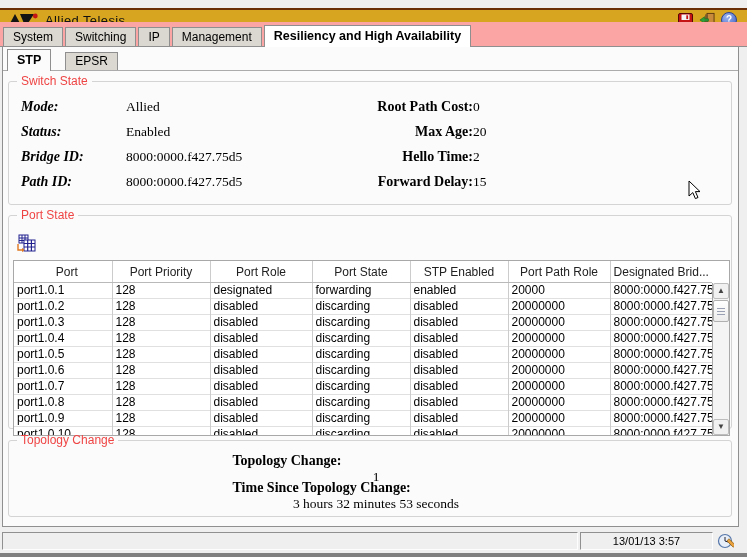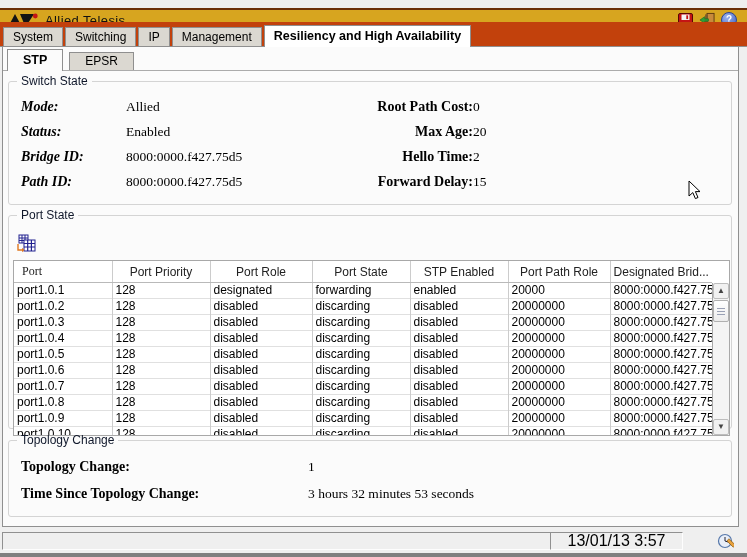--- a/index.html
+++ b/index.html
@@ -7,78 +7,78 @@
           font-family:"Liberation Sans",sans-serif;color:#000;}
   
   .titlebar{position:absolute;top:8px;left:0;right:0;height:22px;background:#D7A51F;
             border-top:2px solid #6b2f08;display:flex;align-items:center;padding-left:8px;box-sizing:border-box;}
   .brand{font-size:13px;color:#111;margin-left:7px;letter-spacing:.4px;}
   .tb-icons{margin-left:auto;display:flex;gap:6px;align-items:center;padding-right:10px;}
   .tbi{width:16px;height:16px;display:inline-flex;align-items:center;justify-content:center;cursor:pointer;}
   .help-circle{width:14px;height:14px;border-radius:50%;background:radial-gradient(circle at 35% 30%,#9db4ee,#3c5cc0);
                border:1px solid #2a4398;color:#fff;font-weight:bold;font-size:10px;line-height:14px;text-align:center;}
   
-  .tabstrip{position:absolute;top:22px;left:0;right:0;height:25px;background:#c2410c;
+  .tabstrip{position:absolute;top:22px;left:0;right:0;height:25px;background:#fca5a5;
             display:flex;align-items:flex-end;padding-left:3px;border-bottom:1px solid #8f8f8f;box-sizing:border-box;z-index:2;}
   .tab{background:#dbd8d1;border:1px solid #8f8f8f;border-bottom:none;height:18px;line-height:18px;
        padding:0 9px;font-size:12px;margin-right:2px;cursor:pointer;white-space:nowrap;}
   .tab.active{background:#fff;font-weight:bold;font-size:12.5px;height:21px;line-height:21px;margin-bottom:-1px;position:relative;z-index:3;}
   
   .content{position:absolute;top:47px;left:2px;width:737px;height:480px;background:#fbfbfb;
            border-left:1px solid #8f8f8f;border-right:1px solid #8f8f8f;border-bottom:1px solid #8f8f8f;box-sizing:border-box;z-index:1;}
   .subtabs{position:absolute;top:0;left:0;right:0;height:24px;border-bottom:1px solid #ababab;
            display:flex;align-items:flex-end;padding-left:4px;box-sizing:border-box;}
   .subtab{background:#dbd8d1;border:1px solid #8f8f8f;border-bottom:none;height:17px;line-height:17px;
-          padding:0 15px;font-size:12px;margin-right:6px;cursor:pointer;text-align:center;}
+          padding:0 9px;font-size:12px;margin-right:14px;cursor:pointer;text-align:center;}
   .subtab.active{background:#fbfbfb;font-weight:bold;font-size:12.5px;height:21px;line-height:21px;margin-bottom:-1px;position:relative;z-index:2;}
   
   fieldset.gb{position:absolute;left:5px;width:724px;margin:0;padding:0;border:1px solid #d4d4d4;border-radius:3px;box-sizing:border-box;background:transparent;}
-  fieldset.gb legend{font-size:12px;color:#0f172a;margin-left:8px;padding:0 4px;}
+  fieldset.gb legend{font-size:12px;color:#ef4444;margin-left:8px;padding:0 4px;}
   .gb-switch{top:27px;height:131px;}
   .gb-port{top:161px;height:221px;}
   .gb-topo{top:386px;height:84px;}
   .fields{display:flex;padding-top:6px;}
   .col-left{width:352px;padding-left:12px;box-sizing:border-box;}
   .col-right{flex:1;text-align:right;}
   .frow{height:25px;display:flex;align-items:center;}
   .flabel{font-family:"Liberation Serif",serif;font-weight:bold;font-size:14px;}
   .fvalue{font-family:"Liberation Serif",serif;font-size:13.5px;}
   .col-left .flabel{width:105px;font-style:italic;}
   .col-right .flabel{width:112px;}
   #topo-fields{padding:6px 0 0 12px;}
-  #topo-fields .frow{height:27px;}
+  #topo-fields .frow{height:27px;flex-direction:column;}
   #topo-fields .flabel{width:287px;}
   
   .grid-icon{position:absolute;top:12px;left:7px;width:20px;height:20px;cursor:pointer;}
   
   .tablewrap{position:absolute;top:38px;left:4px;width:717px;height:176px;border:1px solid #a8a8a8;background:#fff;box-sizing:border-box;}
   .tbl-clip{position:absolute;top:0;left:0;right:17px;bottom:0;overflow:hidden;}
   table.pt{border-collapse:collapse;table-layout:fixed;width:698px;font-size:12px;}
   table.pt th{height:21px;border-bottom:1px solid #b9b9b9;border-left:1px solid #cccccc;
               font-weight:normal;color:#222;text-align:center;overflow:hidden;white-space:nowrap;padding:0;}
-  table.pt th:first-child{text-align:left;padding-left:8px;border-left:none;font-family:Liberation Serif, serif;}
+  table.pt th:first-child{text-align:center;padding-left:8px;border-left:none;}
   table.pt td{height:16px;box-sizing:border-box;line-height:15px;border-top:1px solid #e0e0e0;border-left:1px solid #cccccc;
               padding:0 0 0 3px;overflow:hidden;white-space:nowrap;}
   table.pt td:first-child{border-left:none;}
   table.pt tbody tr:first-child td{border-top:none;}
   
   .vscroll{position:absolute;top:22px;right:0;bottom:0;width:17px;border-left:1px solid #a8a8a8;background:#f4f4f4;box-sizing:border-box;}
   .sb-btn{position:absolute;left:0;width:16px;height:16px;background:#f1f1f1;border:1px solid #bdbdbd;border-radius:2px;
           font-size:8px;line-height:14px;text-align:center;color:#444;box-sizing:border-box;cursor:pointer;}
   .sb-btn.up{top:0;}
   .sb-btn.down{bottom:0;}
   .sb-thumb{position:absolute;left:0;top:17px;width:16px;height:22px;background:linear-gradient(#ffffff,#ececec);
             border:1px solid #b0b0b0;border-radius:2px;box-sizing:border-box;cursor:pointer;}
   .sb-thumb::after{content:"";position:absolute;left:3px;right:3px;top:7px;height:8px;
             background:repeating-linear-gradient(#99a0b4 0 1px,transparent 1px 3px);}
   
   .statusbar{position:absolute;left:0;right:0;top:530px;height:27px;background:#efefef;border-bottom:4px solid #7f7f7f;box-sizing:border-box;}
   .sb-panel{position:absolute;top:2px;height:18px;border:1px solid;border-color:#909090 #fdfdfd #fdfdfd #909090;background:#efefef;box-sizing:border-box;}
   .sb-panel.left{left:2px;width:576px;}
-  .sb-panel.date{left:550px;width:133px;text-align:center;font-size:16px;line-height:16px;}
+  .sb-panel.date{left:580px;width:133px;text-align:center;font-size:11px;line-height:16px;}
   .clock-icon{position:absolute;left:717px;top:3px;width:17px;height:17px;cursor:pointer;}
   
   .cursor{position:absolute;left:688px;top:180px;z-index:10;pointer-events:none;}
 </style>
 </head>
 <body>
 
 <div class="screen">
 
   <div class="titlebar">

